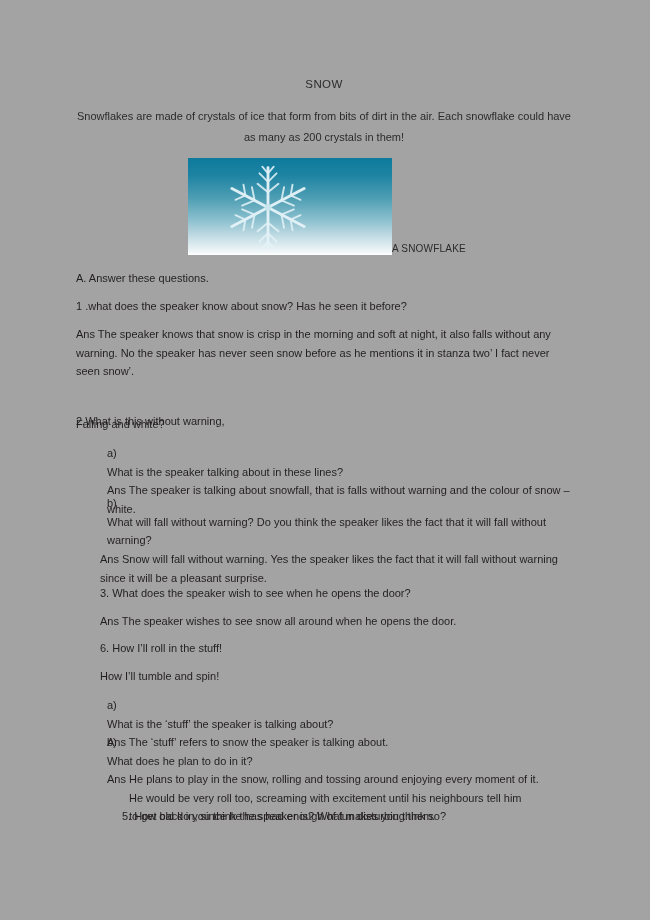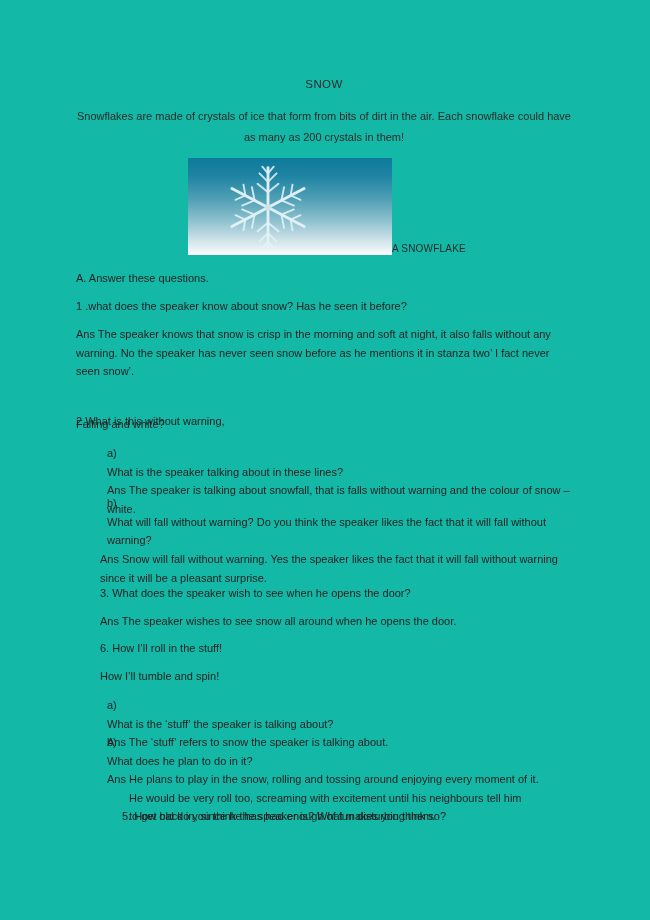--- a/index.html
+++ b/index.html
@@ -12,21 +12,21 @@
     height: 920px;
     position: relative;
     font-family: "Liberation Sans", sans-serif;
     color: #231f20;
     overflow: hidden;
   }
 
   .page {
     position: absolute;
     inset: 0;
-    background: #14b8a6;
+    background: #a3a3a3;
   }
 
   
   .doc-title {
     position: absolute;
     left: 76px;
     top: 78px;
     width: 496px;
     text-align: center;
     font-size: 11.5px;

